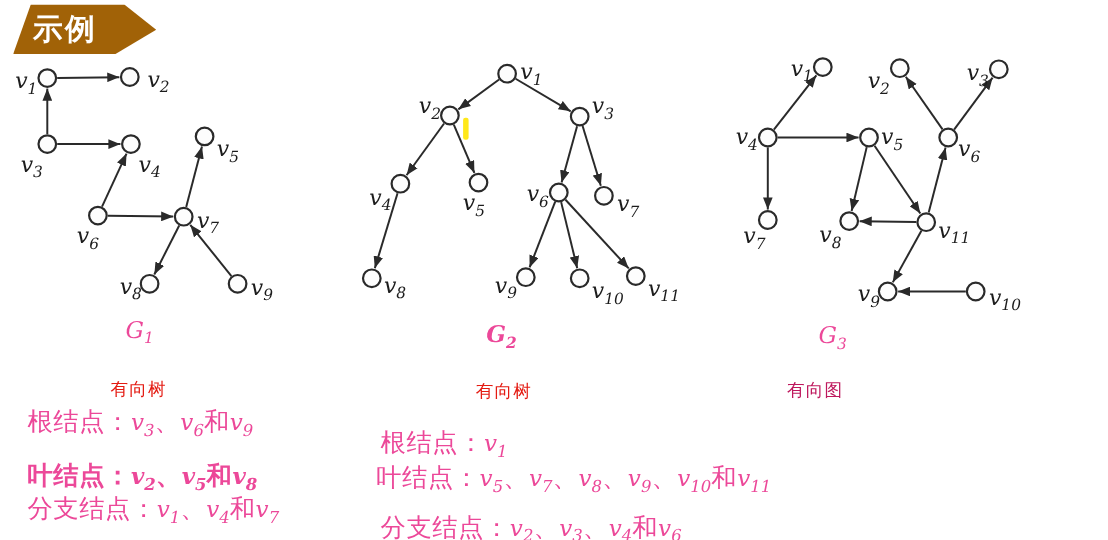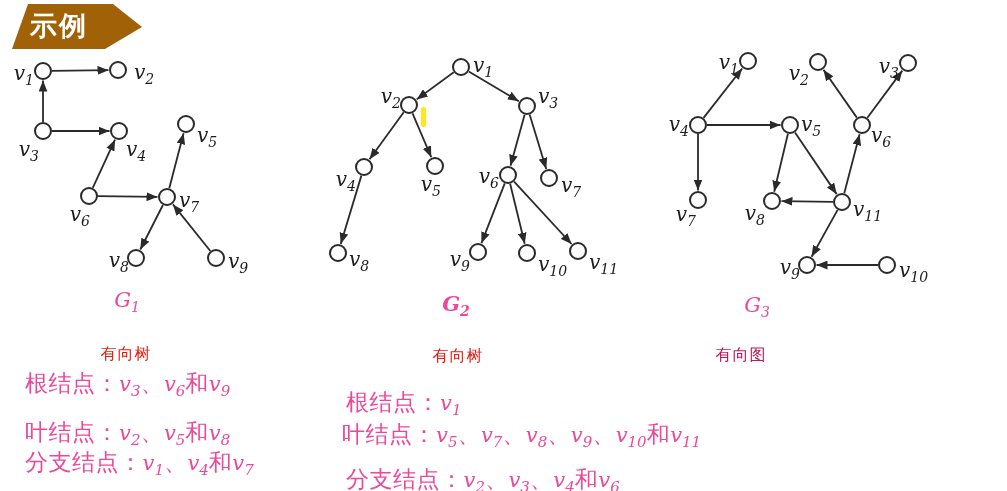--- a/index.html
+++ b/index.html
@@ -148,17 +148,17 @@
 
 <div class="gcap" style="left: 127px; top: 288px;"><span>G</span><sub>1</sub></div>
 <div class="gcap" style="left: 456px; top: 291px; font-weight: bold;"><span>G</span><sub>2</sub></div>
 <div class="gcap" style="left: 757px; top: 293px;"><span>G</span><sub>3</sub></div>
 
 <div class="gtype" style="left: 126px; top: 320px; color: rgb(228, 27, 18);">有向树</div>
 <div class="gtype" style="left: 458px; top: 322px; color: rgb(228, 27, 18);">有向树</div>
 <div class="gtype" style="left: 741px; top: 321px; color: #be185d;">有向图</div>
 
 <div class="note-row" style="left: 25px; top: 355px;">根结点：<i class="vv">v<sub>3</sub></i>、<i class="vv">v<sub>6</sub></i>和<i class="vv">v<sub>9</sub></i></div>
-<div class="note-row" style="left: 25px; top: 404px;">叶结点：<i class="vv">v<sub>2</sub></i>、<i class="vv">v<sub>5</sub></i>和<i class="vv">v<sub>8</sub></i></div>
+<div class="note-row" style="left: 25px; top: 404px; font-weight: bold;">叶结点：<i class="vv">v<sub>2</sub></i>、<i class="vv">v<sub>5</sub></i>和<i class="vv">v<sub>8</sub></i></div>
 <div class="note-row" style="left: 25px; top: 434px;">分支结点：<i class="vv">v<sub>1</sub></i>、<i class="vv">v<sub>4</sub></i>和<i class="vv">v<sub>7</sub></i></div>
 <div class="note-row" style="left: 346px; top: 374px;">根结点：<i class="vv">v<sub>1</sub></i></div>
 <div class="note-row" style="left: 342px; top: 406px;">叶结点：<i class="vv">v<sub>5</sub></i>、<i class="vv">v<sub>7</sub></i>、<i class="vv">v<sub>8</sub></i>、<i class="vv">v<sub>9</sub></i>、<i class="vv">v<sub>10</sub></i>和<i class="vv">v<sub>11</sub></i></div>
 <div class="note-row" style="left: 346px; top: 451px; text-align: center;">分支结点：<i class="vv">v<sub>2</sub></i>、<i class="vv">v<sub>3</sub></i>、<i class="vv">v<sub>4</sub></i>和<i class="vv">v<sub>6</sub></i></div>
 
 </body></html>

